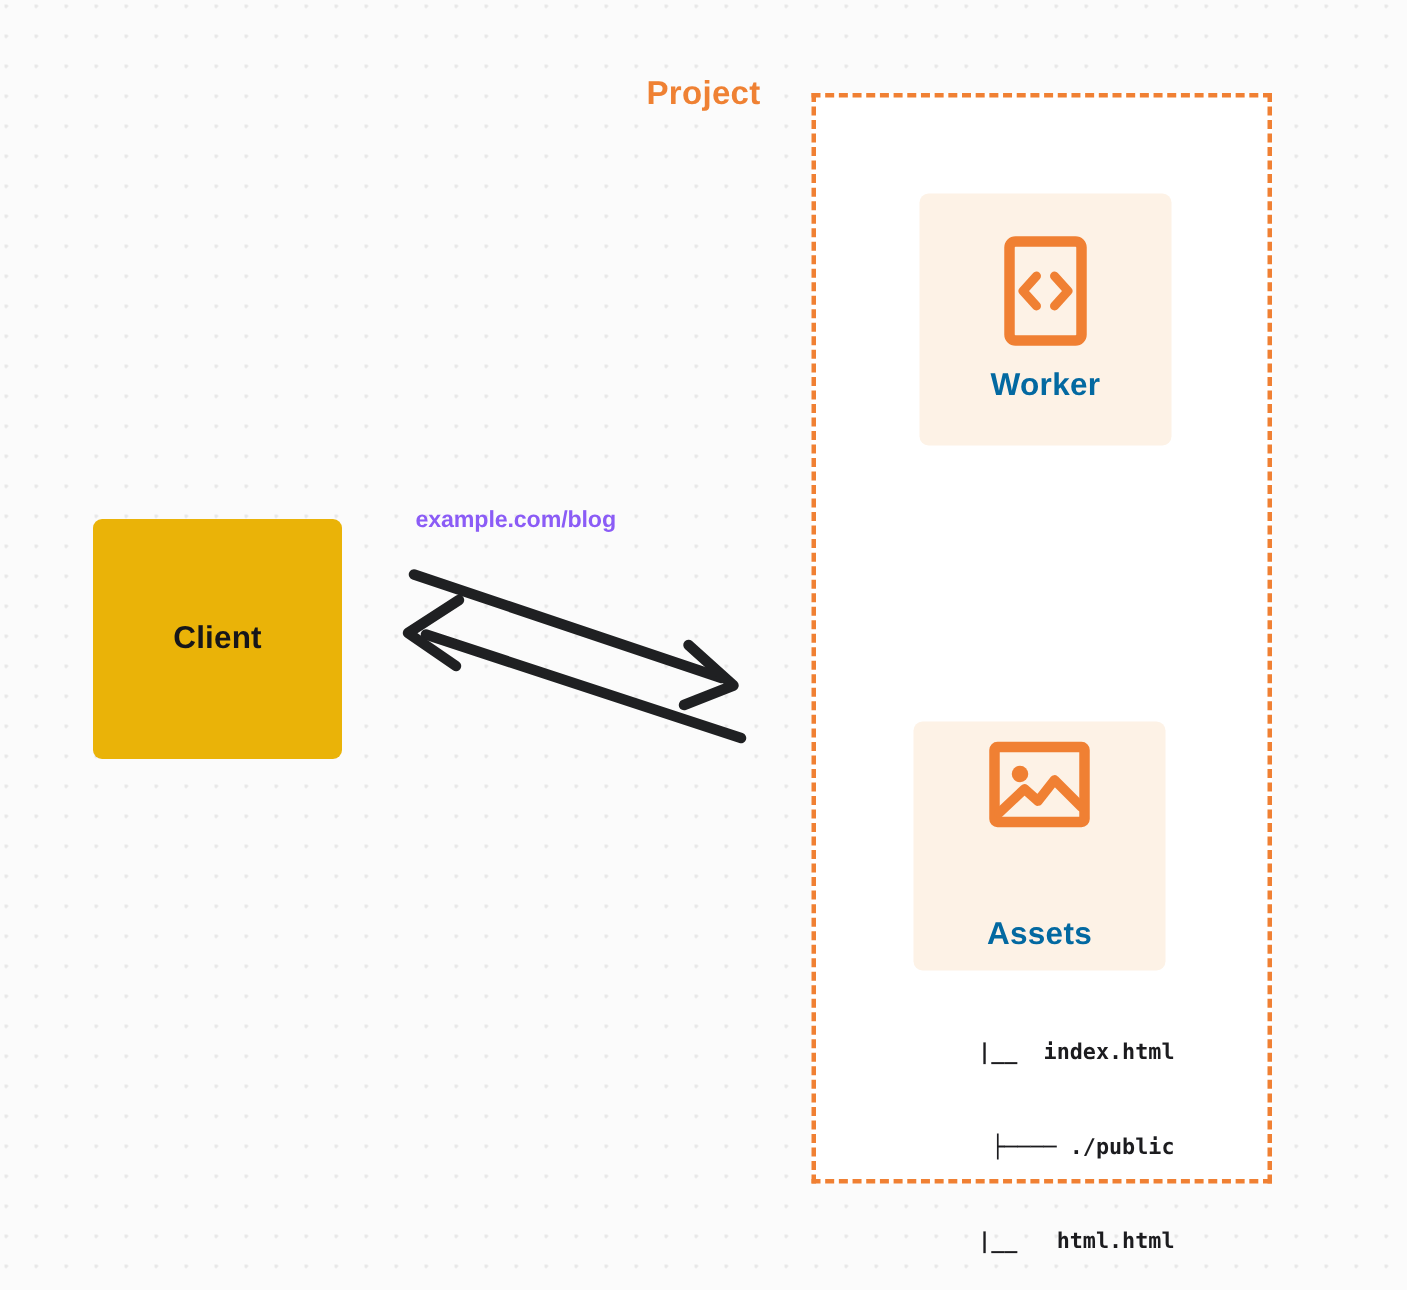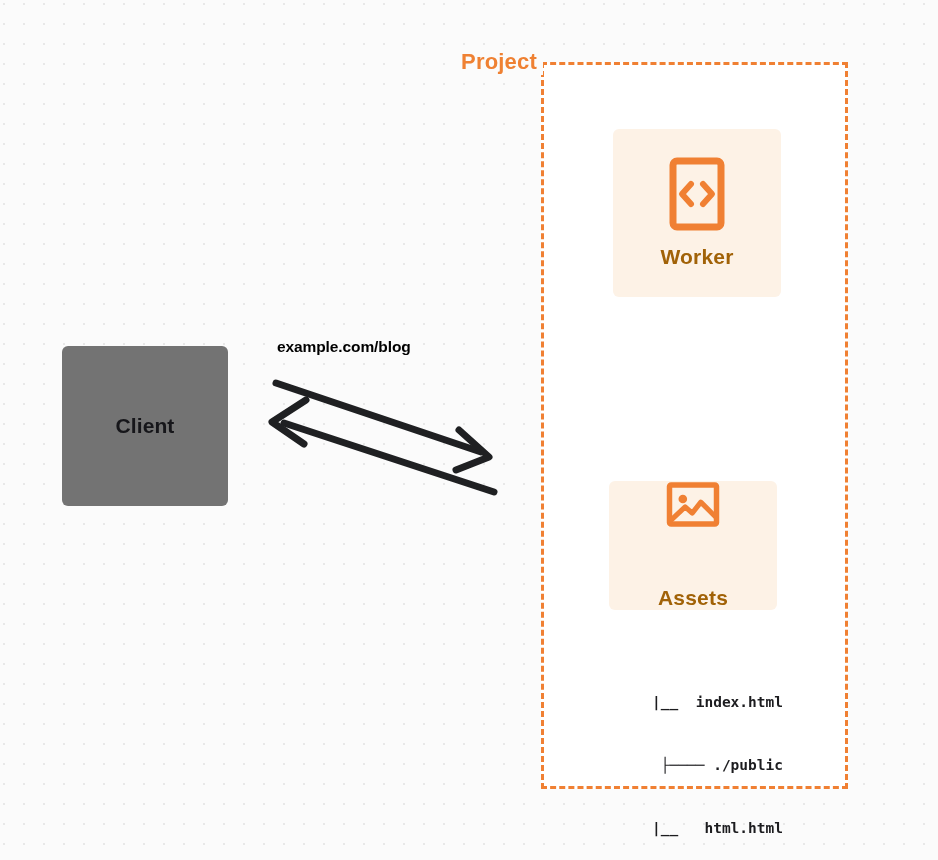--- a/index.html
+++ b/index.html
@@ -22,21 +22,21 @@
     height: 860px;
   }
 
   
   .client-box {
     position: absolute;
     left: 62px;
     top: 346px;
     width: 166px;
     height: 160px;
-    background: #737373;
+    background: #eab308;
     border-radius: 6px;
     display: flex;
     align-items: center;
     justify-content: center;
   }
   .client-label {
     font-size: 21px;
     font-weight: bold;
     color: #16161a;
     letter-spacing: 0.1px;
@@ -51,21 +51,21 @@
     height: 860px;
     pointer-events: none;
   }
 
   .edge-label {
     position: absolute;
     left: 277px;
     top: 338px;
     font-size: 15.5px;
     font-weight: bold;
-    color: #000000;
+    color: #8b5cf6;
     white-space: nowrap;
     letter-spacing: -0.1px;
   }
 
   
   .project-container {
     position: absolute;
     left: 541px;
     top: 62px;
     width: 307px;
@@ -79,21 +79,20 @@
     left: 50%;
     top: 62px;
     transform: translate(-50%, -50%);
     background: #fbfbfb;
     padding: 0 6px;
     font-size: 22px;
     font-weight: bold;
     color: #ef8133;
     letter-spacing: 0.2px;
     white-space: nowrap;
-    margin-left: 30px;
   }
 
   
   .service-card {
     position: absolute;
     width: 168px;
     background: #fdf2e6;
     border-radius: 6px;
     display: flex;
     flex-direction: column;
@@ -101,31 +100,31 @@
     justify-content: center;
   }
   .card-worker {
     left: 613px;
     top: 129px;
     height: 168px;
   }
   .card-assets {
     left: 609px;
     top: 481px;
-    height: 129px;
+    height: 166px;
     gap: 44px;
   }
   .card-icon {
     display: block;
     margin-bottom: 14px;
   }
   .card-label {
     font-size: 21px;
     font-weight: bold;
-    color: #a16207;
+    color: #0369a1;
     letter-spacing: 0.2px;
   }
 
   
   .file-tree {
     position: absolute;
     left: 588px;
     top: 650px;
     font-family: "DejaVu Sans Mono", "Liberation Mono", monospace;
     font-size: 14.5px;

